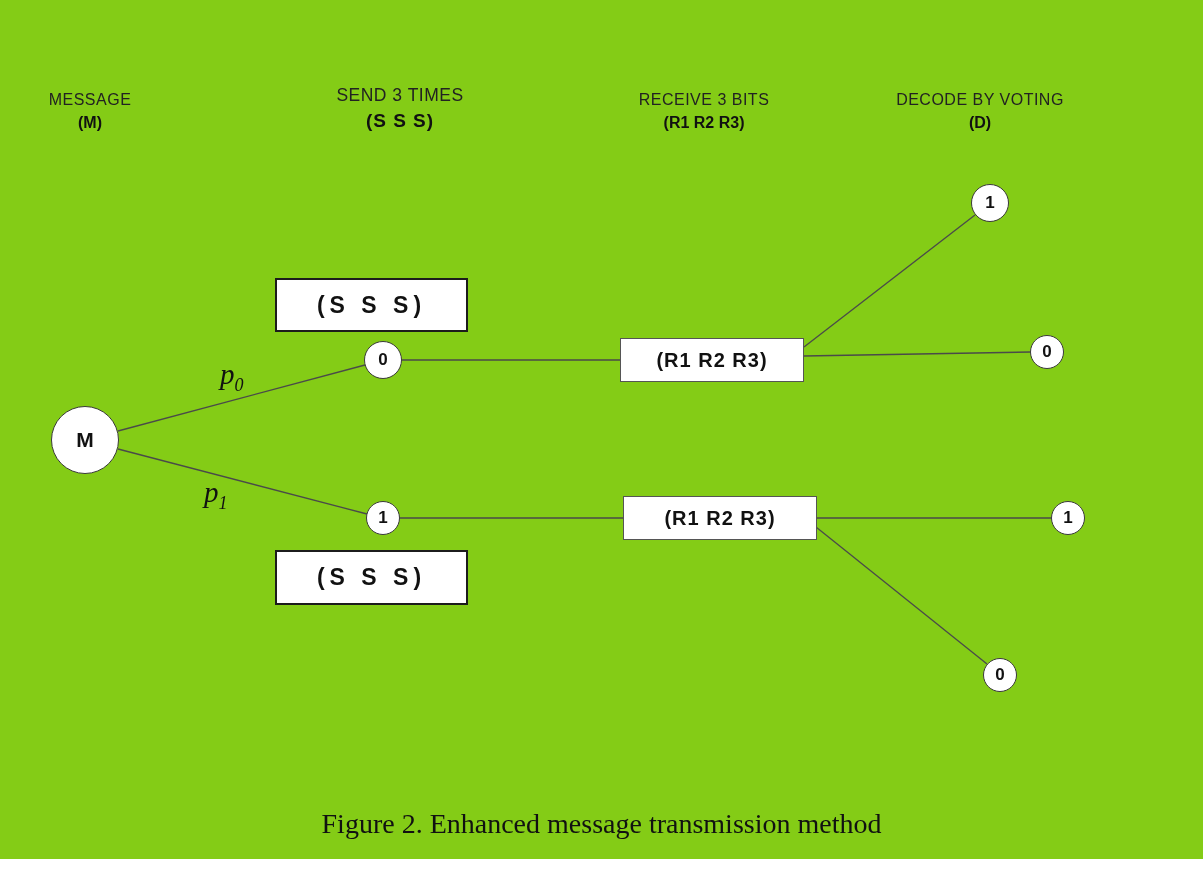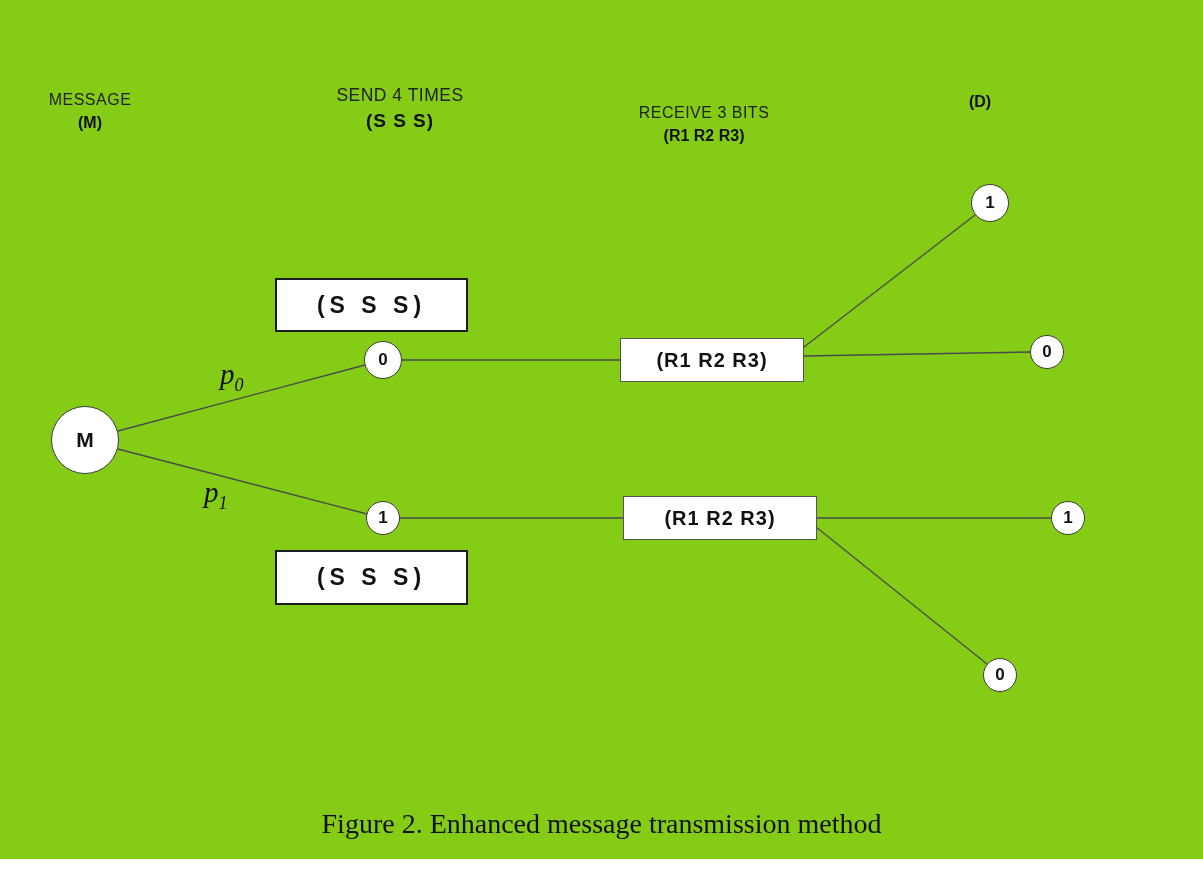--- a/index.html
+++ b/index.html
@@ -119,28 +119,29 @@
     <line x1="804" y1="356" x2="1031" y2="352" stroke="#4a4a4a" stroke-width="1.3"></line>
     <line x1="816" y1="518" x2="1052" y2="518" stroke="#4a4a4a" stroke-width="1.3"></line>
     <line x1="816" y1="527" x2="987" y2="664" stroke="#4a4a4a" stroke-width="1.3"></line>
   </svg>
 
   <div class="col-header" style="left:10px; top:90px; width:160px;">
     <div class="h1">MESSAGE</div>
     <div class="h2">(M)</div>
   </div>
   <div class="col-header big" style="left:300px; top:84px; width:200px;">
-    <div class="h1">SEND 4 TIMES</div>
+    <div class="h1">SEND 3 TIMES</div>
     <div class="h2">(S S S)</div>
   </div>
-  <div class="col-header" style="left:604px; top:90px; width:200px;margin-top:13px;">
+  <div class="col-header" style="left:604px; top:90px; width:200px;">
     <div class="h1">RECEIVE 3 BITS</div>
     <div class="h2">(R1 R2 R3)</div>
   </div>
   <div class="col-header" style="left:855px; top:90px; width:250px;">
+    <div class="h1">DECODE BY VOTING</div>
     <div class="h2">(D)</div>
   </div>
 
   <div class="node large" style="left:51px; top:406px; width:68px; height:68px;">M</div>
 
   <div class="edge-label" style="left:220px; top:358px;">
     <span>p</span><sub>0</sub>
   </div>
   <div class="edge-label" style="left:204px; top:476px;">
     <span>p</span><sub>1</sub>

